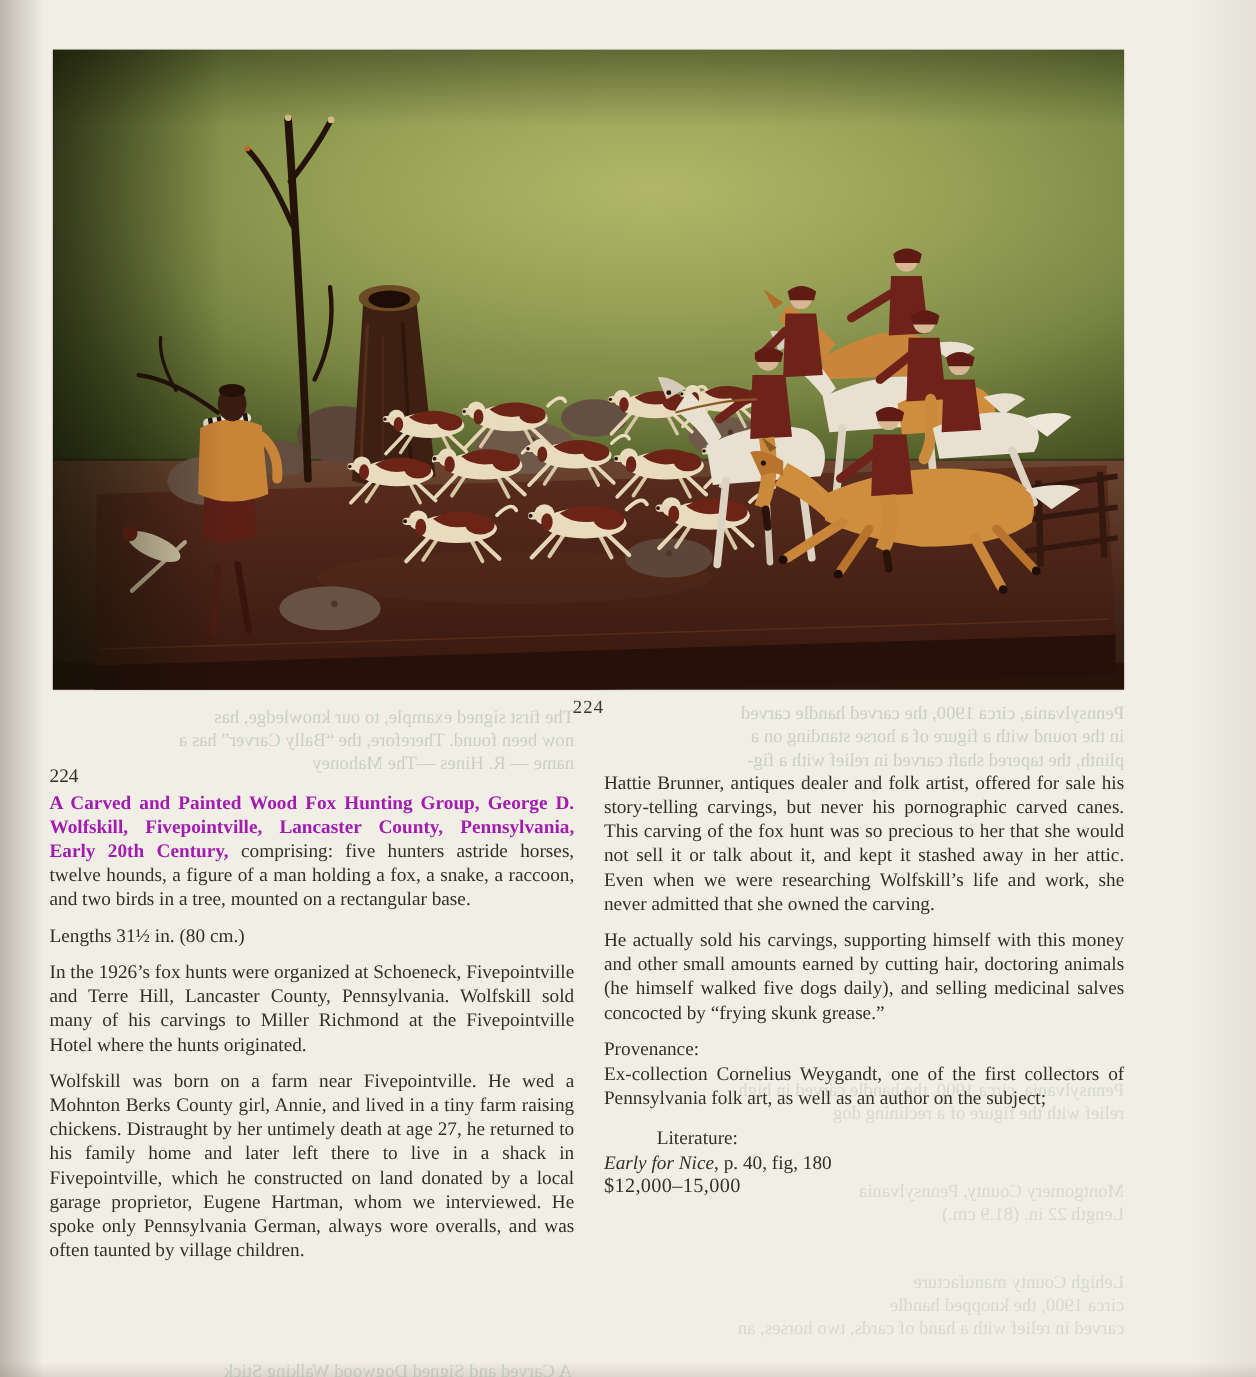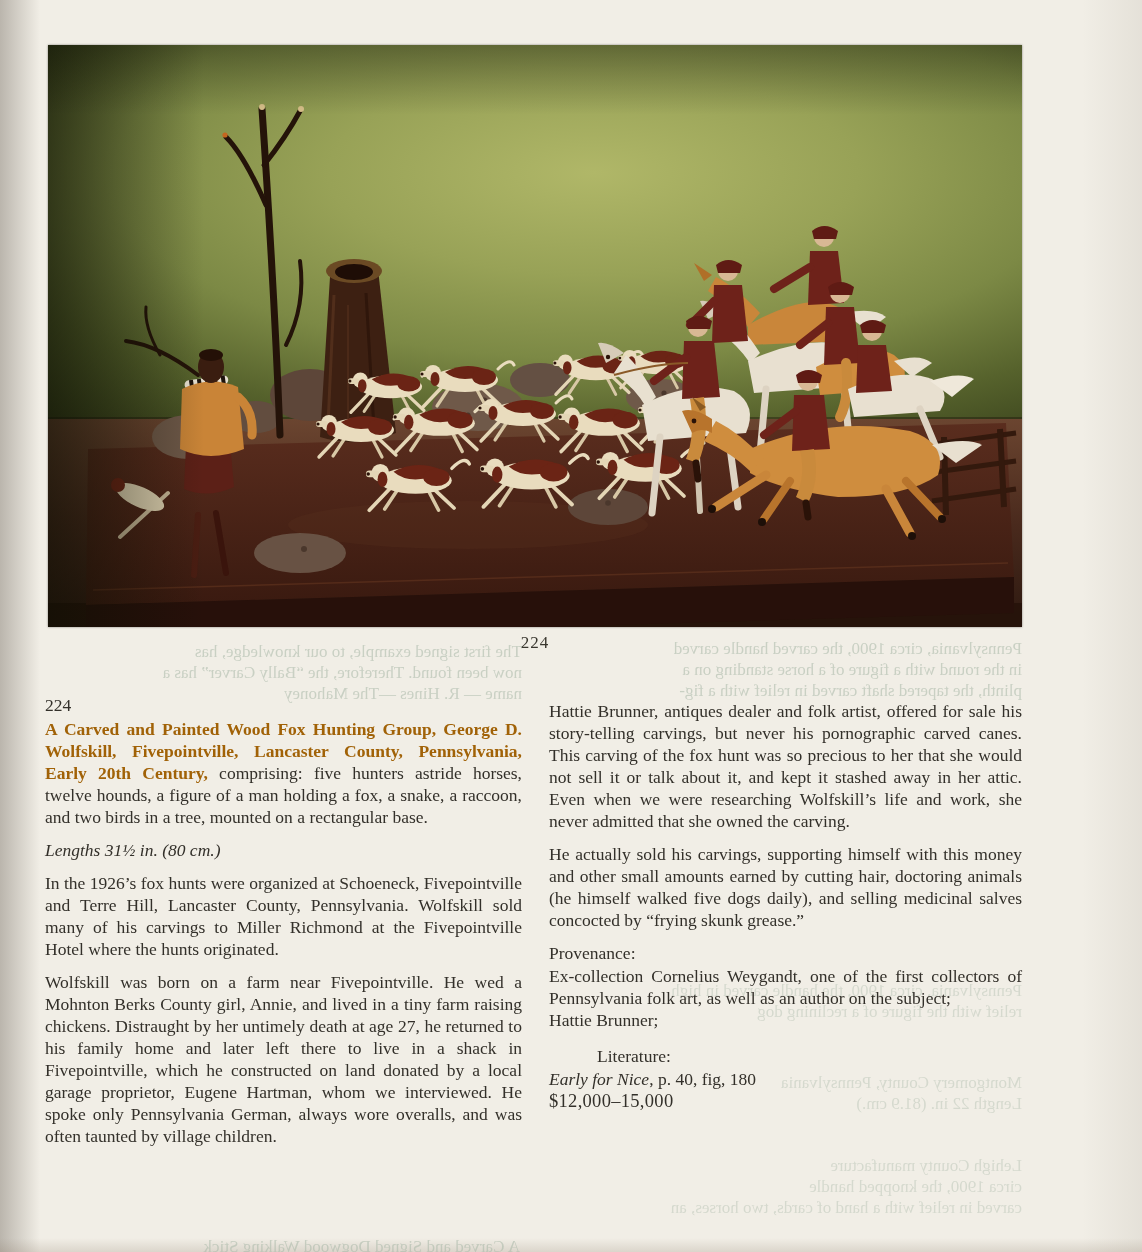--- a/index.html
+++ b/index.html
@@ -22,22 +22,22 @@
 
   .caption{position:absolute;left:48px;top:633px;width:974px;text-align:center;
     font-size:17px;letter-spacing:1px;color:#3a372f;}
 
   .col{position:absolute;font-size:17.5px;line-height:22px;}
   .col p{margin:0 0 11px 0;text-align:justify;}
   .col p:last-child{margin-bottom:0;}
   .col-left{left:45px;top:694px;width:477px;}
   .col-right{left:549px;top:700px;width:473px;}
   .lotnum{font-size:17.5px;margin-bottom:2px;}
-  b{color:#a16207;}
-  .dim{font-style:italic;margin-top:-9px;}
+  b{color:#a21caf;}
+  .dim{margin-top:-9px;}
   .label{margin:3px 0 1px 0;}
   .prov div{text-align:justify;}
   .estimate{font-size:18.5px;padding-right:6px;letter-spacing:.3px;}
 
   
   .ghost{position:absolute;transform:scaleX(-1);color:#a9b8a8;opacity:.55;
     font-size:17px;line-height:21px;pointer-events:none;white-space:nowrap;overflow:hidden;}
   .ghost div{text-align:left;}
   .g-faint{opacity:.38;}
 </style>
@@ -314,18 +314,17 @@
   <p>In the 1926’s fox hunts were organized at Schoeneck, Fivepointville and Terre Hill, Lancaster County, Pennsylvania. Wolfskill sold many of his carvings to Miller Richmond at the Fivepointville Hotel where the hunts originated.</p>
   <p>Wolfskill was born on a farm near Fivepointville. He wed a Mohnton Berks County girl, Annie, and lived in a tiny farm raising chickens. Distraught by her untimely death at age 27, he returned to his family home and later left there to live in a shack in Fivepointville, which he constructed on land donated by a local garage proprietor, Eugene Hartman, whom we interviewed. He spoke only Pennsylvania German, always wore overalls, and was often taunted by village children.</p>
 </div>
 
 <div class="col col-right">
   <p>Hattie Brunner, antiques dealer and folk artist, offered for sale his story-telling carvings, but never his pornographic carved canes. This carving of the fox hunt was so precious to her that she would not sell it or talk about it, and kept it stashed away in her attic. Even when we were researching Wolfskill’s life and work, she never admitted that she owned the carving.</p>
   <p>He actually sold his carvings, supporting himself with this money and other small amounts earned by cutting hair, doctoring animals (he himself walked five dogs daily), and selling medicinal salves concocted by “frying skunk grease.”</p>
   <div class="label">Provenance:</div>
   <div class="prov">
     <div>Ex-collection Cornelius Weygandt, one of the first collectors of Pennsylvania folk art, as well as an author on the subject;</div>
-    <div>Hattie Brunner;</div>
   </div>
   <div class="label" style="margin-top:14px;margin-left:48px;">Literature:</div>
   <div><i>Early for Nice</i><span>, p. 40, fig, 180</span></div>
   <div class="estimate">$12,000–15,000</div>
 </div>
 
 </body></html>

